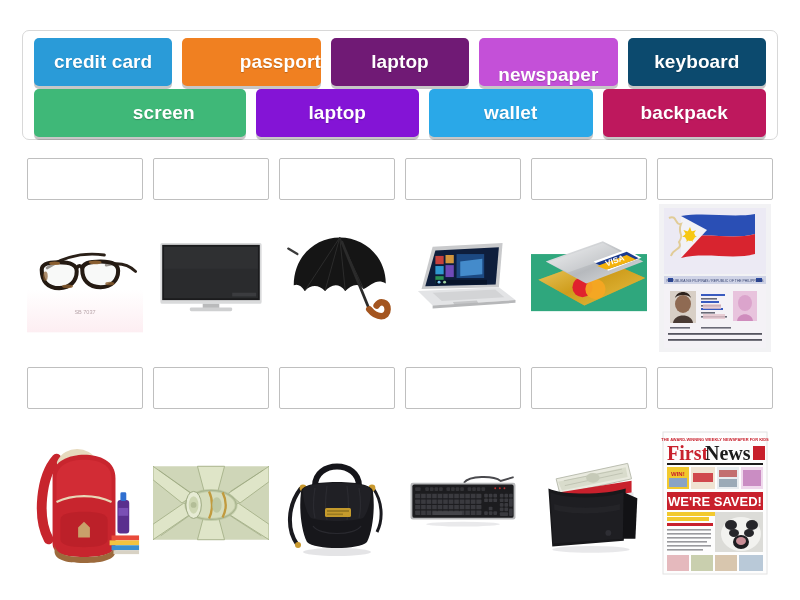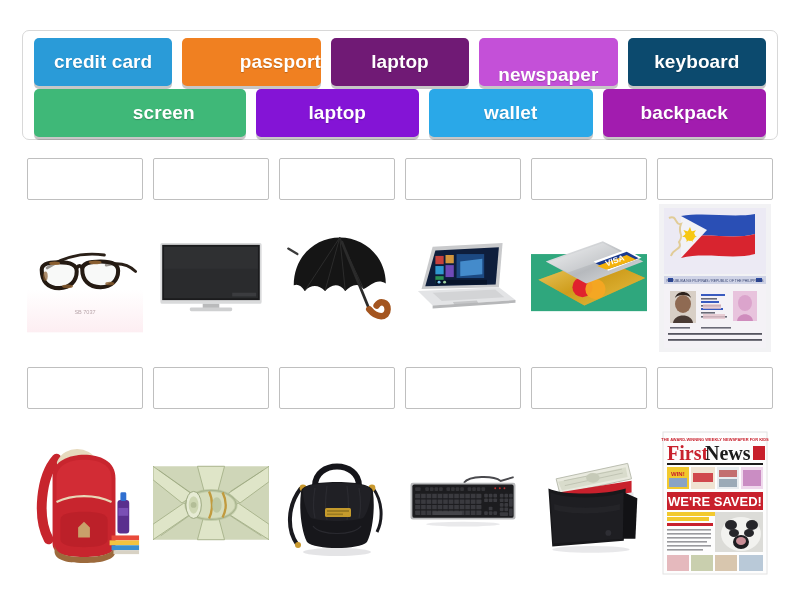--- a/index.html
+++ b/index.html
@@ -77,21 +77,21 @@
     <div class="tile-row">
       <div class="tile" style="background: rgb(63, 184, 120); padding-left: 48px;">
         <span>screen</span>
       </div>
       <div class="tile" style="background: rgb(132, 20, 214);">
         <span>laptop</span>
       </div>
       <div class="tile" style="background: rgb(42, 168, 232);">
         <span>wallet</span>
       </div>
-      <div class="tile" style="background: #a21caf;">
+      <div class="tile" style="background: #be185d;">
         <span>backpack</span>
       </div>
     </div>
 
   </div>
 
   <div class="slot-row r1">
     <div class="slot"></div>
     <div class="slot"></div>
     <div class="slot"></div>

